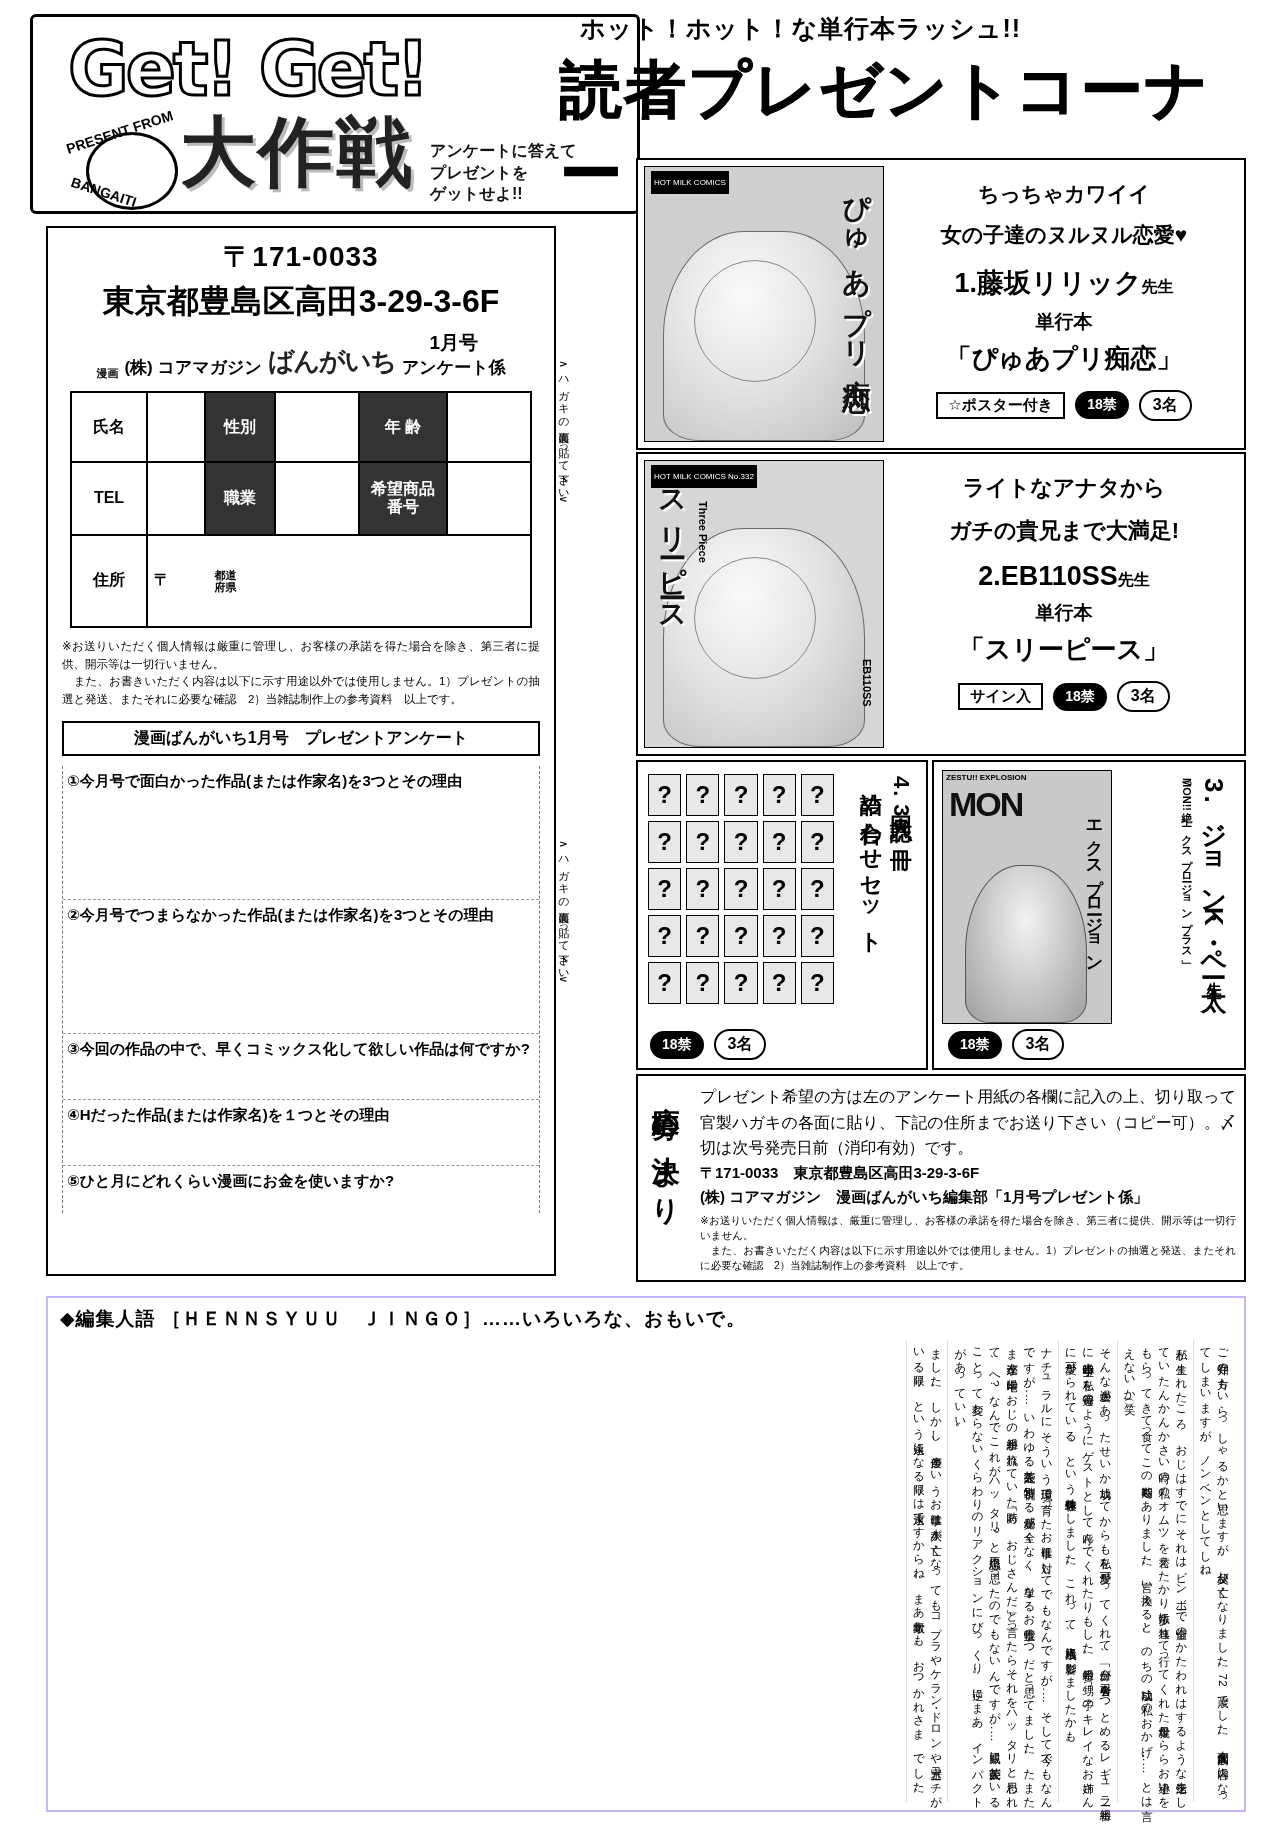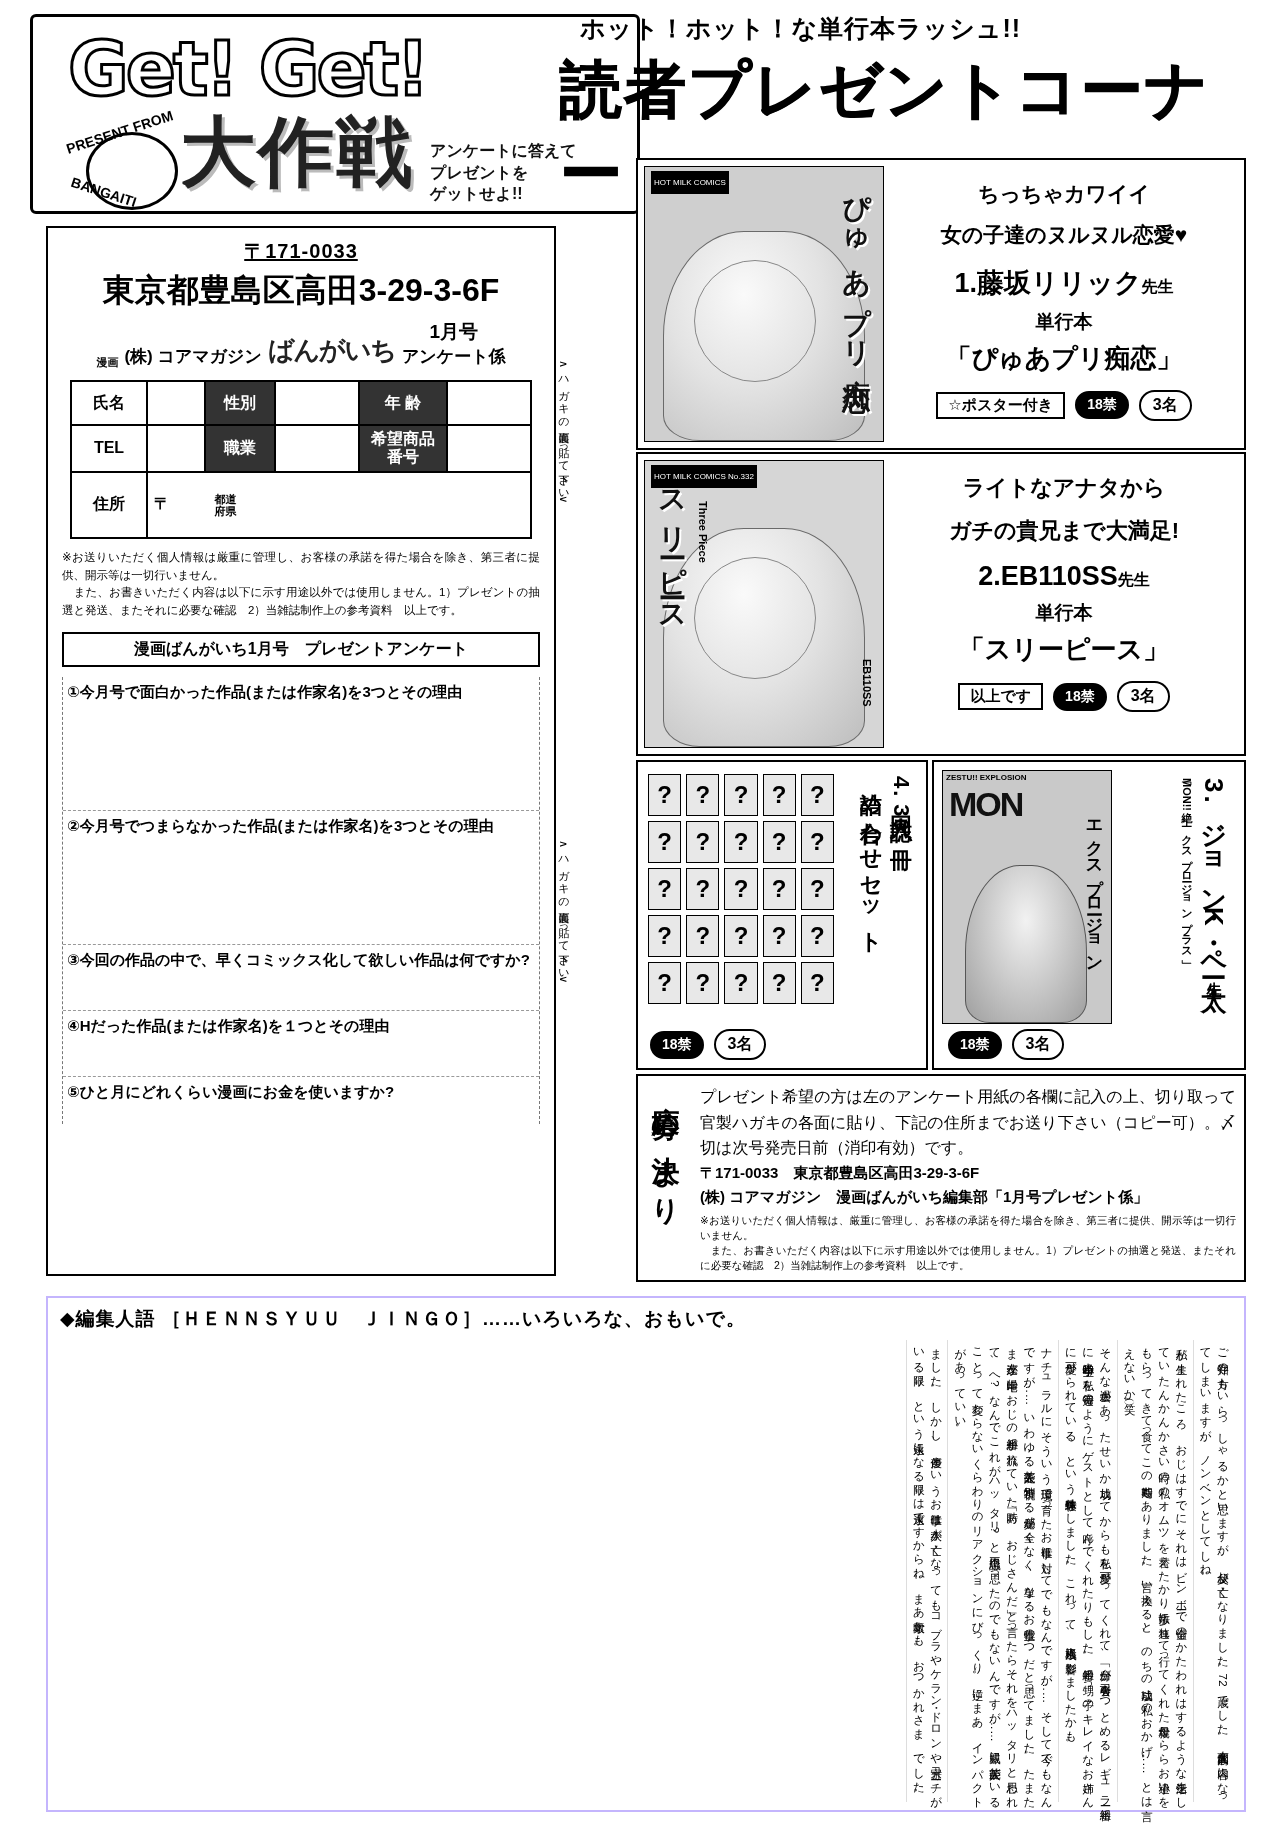--- a/index.html
+++ b/index.html
@@ -26,30 +26,30 @@
 
   
   .rh{position:absolute;left:560px;top:10px;width:700px;height:140px;}
   .rh .l1{position:absolute;left:20px;top:2px;font-size:25px;font-weight:bold;letter-spacing:1px;}
   .rh .l2{position:absolute;left:0px;top:38px;font-size:62px;font-weight:bold;letter-spacing:2px;
     -webkit-text-stroke:1px #000;}
 
   
   .form{position:absolute;left:46px;top:226px;width:506px;height:1046px;border:2px solid #000;background:#fff;}
   .addr{padding:10px 0 0 0;text-align:center;}
-  .addr .zip{font-size:20px;font-weight:bold;letter-spacing:1px;text-decoration:underline;}
+  .addr .zip{font-size:28px;font-weight:bold;letter-spacing:1px;}
   .addr .a1{font-size:32px;font-weight:bold;margin-top:4px;}
   .addr .row2{margin-top:6px;font-size:17px;font-weight:bold;display:flex;justify-content:center;align-items:flex-end;gap:6px;}
   .addr .manga{font-size:11px;line-height:1;}
   .addr .bang{font-size:26px;font-weight:bold;color:#222;letter-spacing:-1px;}
   .addr .mon{font-size:19px;font-weight:bold;}
   .addr .ank2{font-size:17px;font-weight:bold;}
 
   table.t{border-collapse:collapse;width:462px;margin:12px auto 0 auto;}
-  table.t td{border:2px solid #000;font-size:16px;font-weight:bold;height:34px;padding:4px 6px;}
+  table.t td{border:2px solid #000;font-size:16px;font-weight:bold;height:34px;padding:17px 6px;}
   .cellLabel{width:62px;text-align:center;background:#fff;}
   .cellDark{background:#333;color:#fff;text-align:center;width:56px;}
   .cellDark2{background:#333;color:#fff;text-align:center;width:74px;font-size:12px;line-height:1.15;}
   .small-note{margin:10px 14px 0 14px;font-size:11.5px;line-height:1.55;text-align:justify;}
 
   .qheader{margin:12px 14px 0 14px;border:2px solid #000;text-align:center;font-size:16px;font-weight:bold;padding:5px 0;}
   .qbox{margin:10px 14px 0 14px;border-left:1px dashed #777;border-right:1px dashed #777;}
   .q{font-size:15px;font-weight:bold;padding:6px 4px 0 4px;}
   .qspace{height:108px;border-bottom:1px dashed #999;}
   .qspace.sm{height:40px;}
@@ -244,21 +244,21 @@
     </div>
     <div class="pinfo">
       <div class="hook two">ライトなアナタから</div>
       <div class="hook two">ガチの貴兄まで大満足!</div>
       <div class="author">
         <span>2.</span><span>EB110SS</span><span class="sm">先生</span>
       </div>
       <div class="tanko">単行本</div>
       <div class="title">「スリーピース」</div>
       <div class="foot">
-        <span class="badge-box">以上です</span>
+        <span class="badge-box">サイン入</span>
         <span class="badge-round">18禁</span>
         <span class="badge-num">3名</span>
       </div>
     </div>
   </div>
 
   <div class="panel p3">
     <div class="qgrid">
       <div>?</div>
         <div>?</div>

